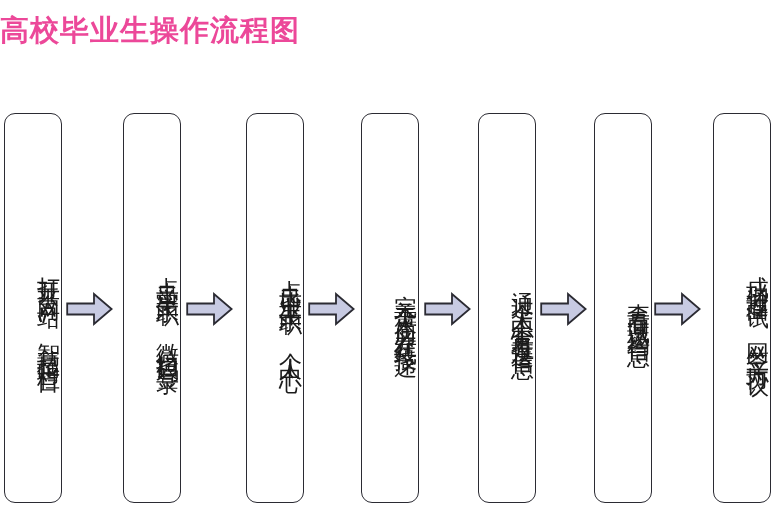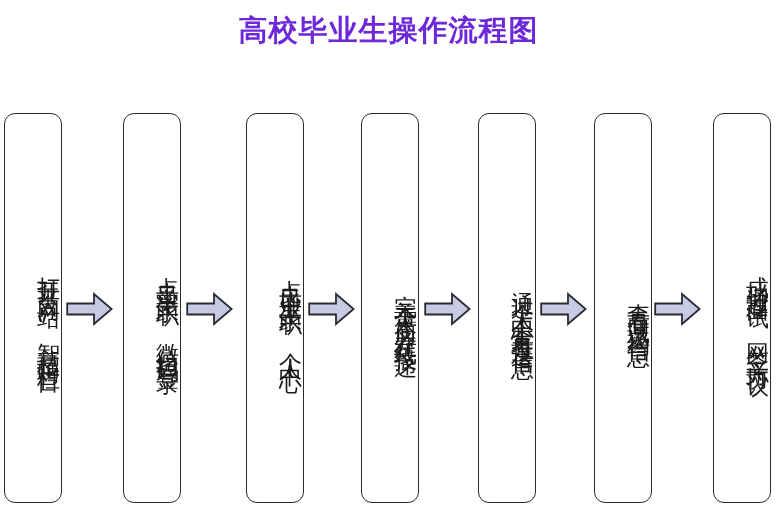--- a/index.html
+++ b/index.html
@@ -19,26 +19,26 @@
     height: 510px;
     background: #ffffff;
   }
 
   
   #chart-title {
     position: absolute;
     left: 0;
     top: 14px;
     width: 777px;
-    text-align: center;
+    text-align: left;
     font-family: "Liberation Serif", "DejaVu Serif", serif;
     font-size: 29px;
     font-weight: bold;
     letter-spacing: 1px;
-    color: #6d28d9;
+    color: #ec4899;
     line-height: 1.15;
     white-space: nowrap;
   }
 
   
   #flow-row {
     position: absolute;
     left: 0;
     top: 113px;
     width: 777px;

